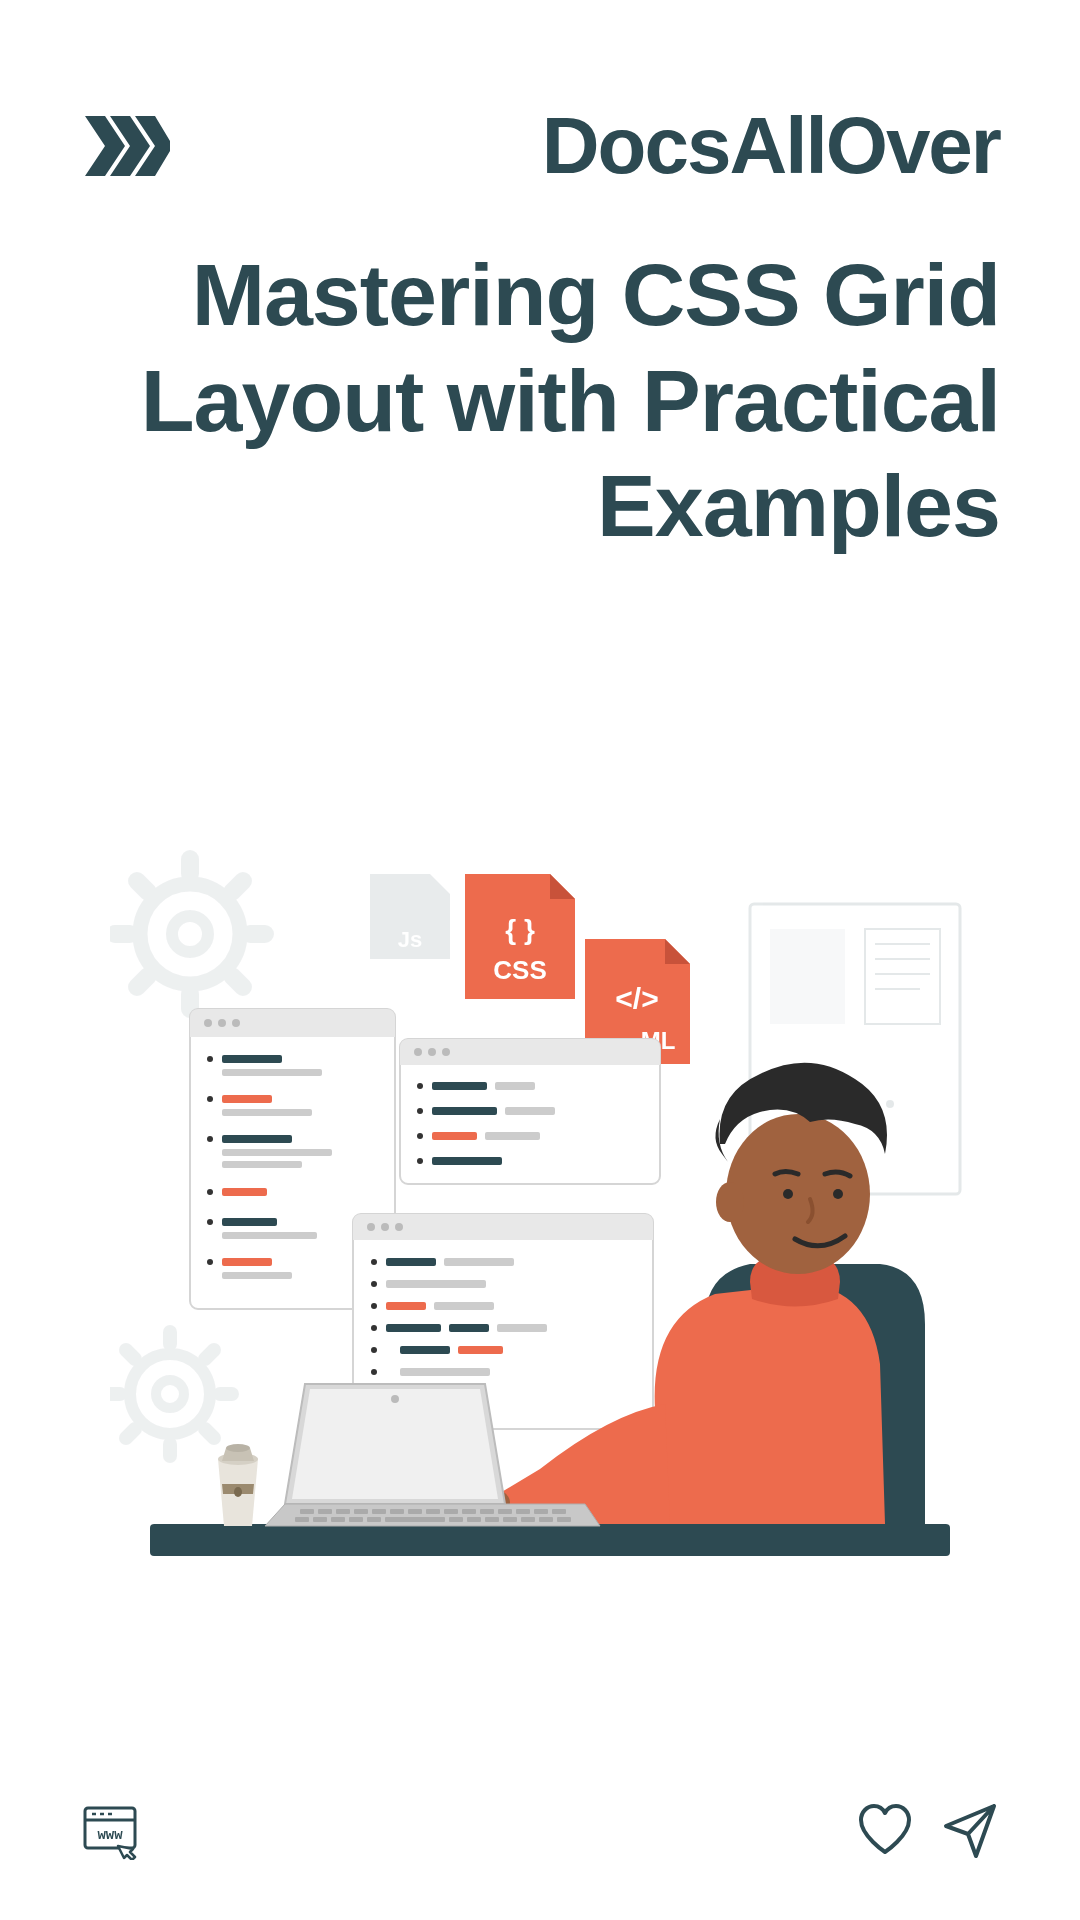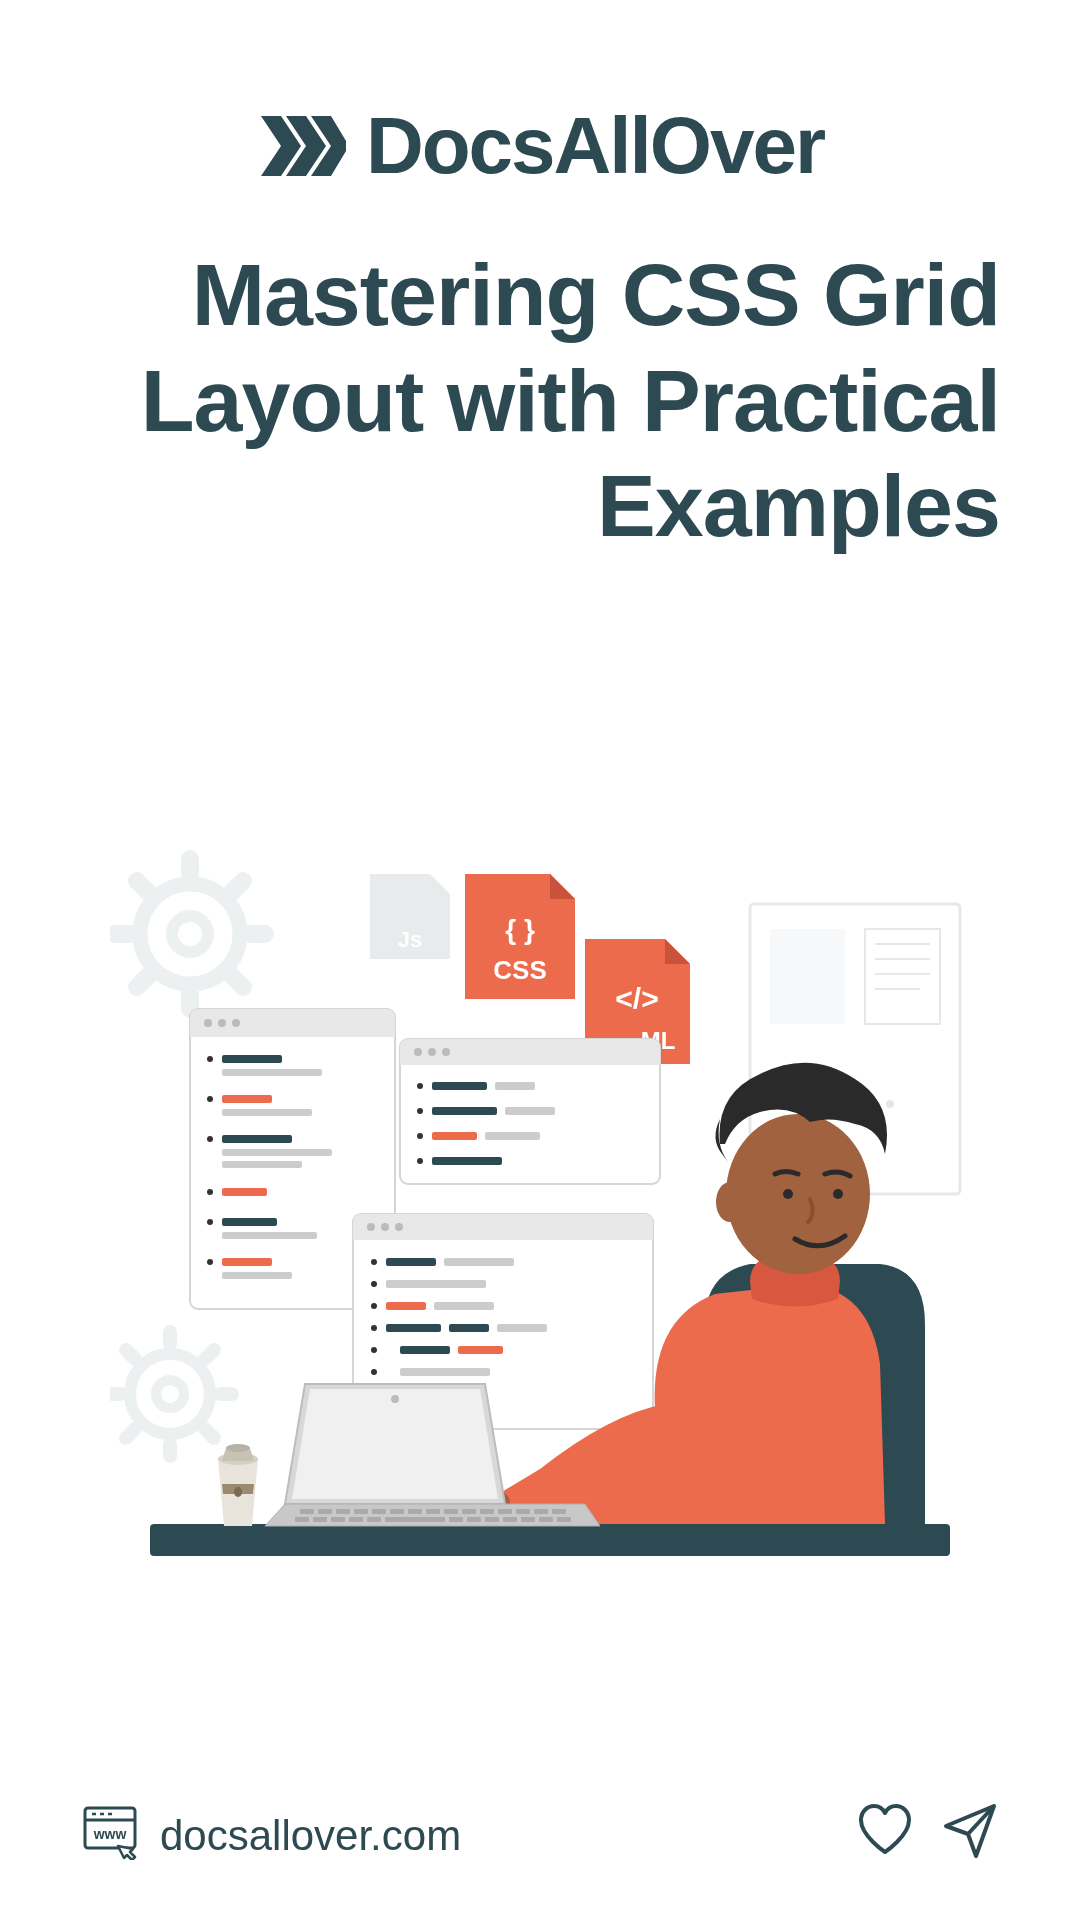--- a/index.html
+++ b/index.html
@@ -9,21 +9,21 @@
       background: #ffffff;
       font-family: -apple-system, BlinkMacSystemFont, "Segoe UI", Helvetica, Arial, sans-serif;
       display: flex;
       flex-direction: column;
       padding: 100px 80px 60px;
       position: relative;
     }
     .header {
       display: flex;
       align-items: center;
-      justify-content: center;
+      justify-content: space-between;
       gap: 20px;
       margin-bottom: 50px;
     }
     .logo-mark {
       width: 90px;
       height: 70px;
       position: relative;
     }
     .brand-name {
       font-size: 80px;
@@ -52,22 +52,23 @@
       max-width: 860px;
     }
     .footer {
       display: flex;
       align-items: center;
       justify-content: space-between;
       padding-top: 30px;
     }
     .footer-left {
       display: flex;
-      align-items: flex-end;
+      align-items: flex-start;
       gap: 20px;
+      font-family: Liberation Mono, monospace;
     }
     .website-icon {
       width: 60px;
       height: 60px;
     }
     .website-url {
       font-size: 42px;
       color: #2d4a52;
       font-weight: 400;
     }
@@ -309,21 +310,20 @@
       <svg viewBox="0 0 60 60">
         <rect x="5" y="8" width="50" height="40" rx="3" fill="none" stroke="#2d4a52" stroke-width="3"></rect>
         <line x1="5" y1="20" x2="55" y2="20" stroke="#2d4a52" stroke-width="3"></line>
         <line x1="12" y1="14" x2="16" y2="14" stroke="#2d4a52" stroke-width="2.5"></line>
         <line x1="20" y1="14" x2="24" y2="14" stroke="#2d4a52" stroke-width="2.5"></line>
         <line x1="28" y1="14" x2="32" y2="14" stroke="#2d4a52" stroke-width="2.5"></line>
         <text x="30" y="39" font-size="14" fill="#2d4a52" text-anchor="middle" font-weight="600">www</text>
         <path d="M 38 46 L 44 58 L 47 55 L 52 60 L 55 57 L 50 52 L 53 49 Z" fill="#fff" stroke="#2d4a52" stroke-width="2.5" stroke-linejoin="round"></path>
       </svg>
     </div>
-    <div class="website-url">docsallover.com</div>
   </div>
   <div class="footer-right">
     <div class="heart-icon">
       <svg viewBox="0 0 60 60">
         <path d="M 30 52 C 30 52 6 36 6 20 C 6 12 12 6 19 6 C 24 6 28 9 30 13 C 32 9 36 6 41 6 C 48 6 54 12 54 20 C 54 36 30 52 30 52 Z" fill="none" stroke="#2d4a52" stroke-width="4" stroke-linejoin="round"></path>
       </svg>
     </div>
     <div class="send-icon">
       <svg viewBox="0 0 60 60">
         <path d="M 54 6 L 6 26 L 28 34 L 36 56 L 54 6 Z M 54 6 L 28 34" fill="none" stroke="#2d4a52" stroke-width="4" stroke-linejoin="round" stroke-linecap="round"></path>

